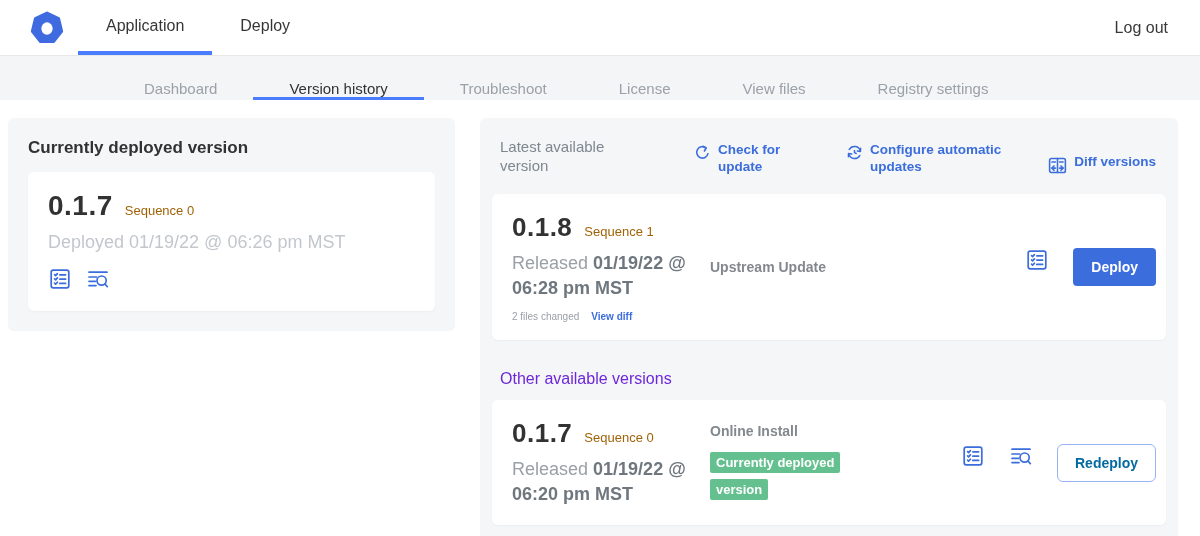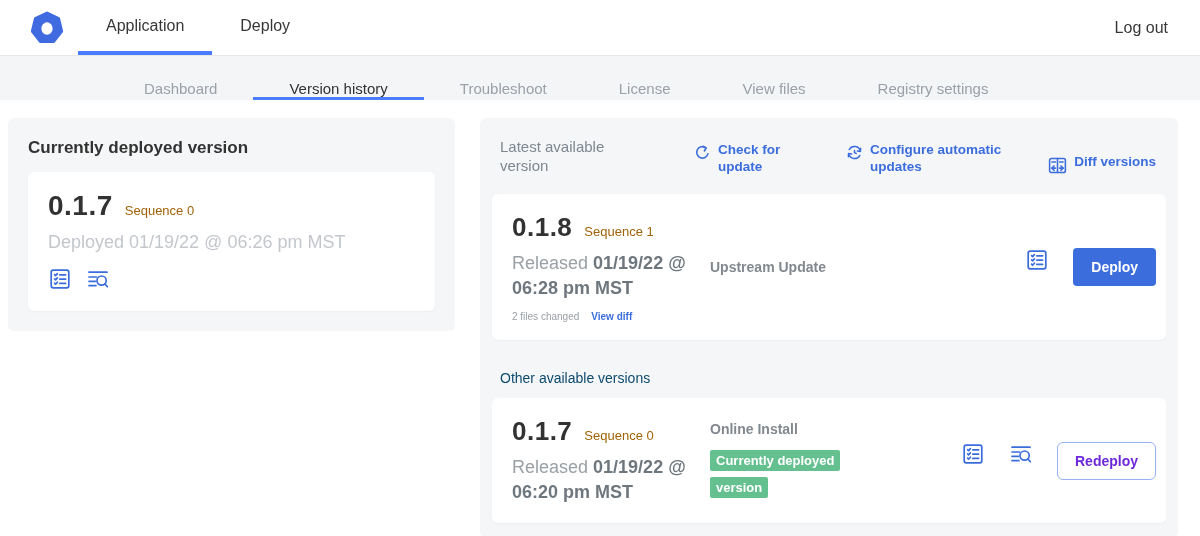--- a/index.html
+++ b/index.html
@@ -50,23 +50,23 @@
   .released { font-size:18px; color:#9aa0a6; margin-top:8px; max-width:205px; line-height:1.4; }
   .released b { color:#6f777e; font-weight:bold; }
   .files-row { display:flex; gap:12px; margin-top:10px; font-size:10px; color:#9aa0a6; }
   .view-diff { color:#3b6ddc; font-weight:bold; cursor:pointer; }
   .vc-mid { width:200px; }
   .source-label { font-size:14px; font-weight:bold; color:#82888e; }
   .badge-wrap { margin-top:10px; width:160px; line-height:1.65; }
   .badge { display:inline; background:#65c08f; color:#fff; font-size:13px; font-weight:bold; padding:3px 6px; border-radius:2px; box-decoration-break:clone; -webkit-box-decoration-break:clone; }
   .vc-right { margin-left:auto; display:flex; align-items:flex-start; gap:24px; }
   .deploy-btn { background:#3b6ddc; color:#fff; border:none; font-weight:bold; font-size:14px; padding:11px 18px; border-radius:4px; cursor:pointer; font-family:inherit; }
-  .redeploy-btn { background:#fff; color:#6d28d9; border:1px solid #97b2f5; font-weight:bold; font-size:14px; padding:10px 17px; border-radius:6px; cursor:pointer; font-family:inherit; }
-
-  .other-title { font-size:14px; color:#0c4a6e; margin:30px 0 12px 8px; }
+  .redeploy-btn { background:#fff; color:#0369a1; border:1px solid #97b2f5; font-weight:bold; font-size:14px; padding:10px 17px; border-radius:6px; cursor:pointer; font-family:inherit; }
+
+  .other-title { font-size:16px; color:#6d28d9; margin:30px 0 12px 8px; }
   svg { display:block; }
 </style>
 </head>
 <body>
 
 <div class="header">
   <div class="logo-wrap">
     <span>
       <svg width="34" height="34" viewBox="0 0 32 32">
         <polygon points="16,2 26.9,7.3 29.7,19.1 22.1,28.6 9.9,28.6 2.3,19.1 5.1,7.3" fill="#3f6ae0" stroke="#3f6ae0" stroke-width="3" stroke-linejoin="round"></polygon>

